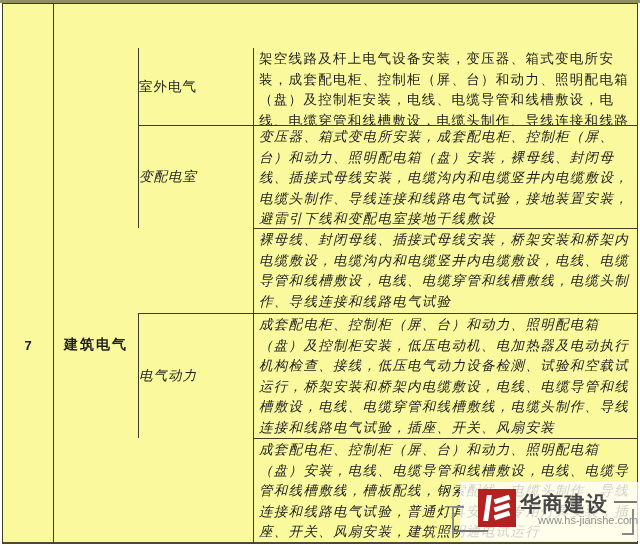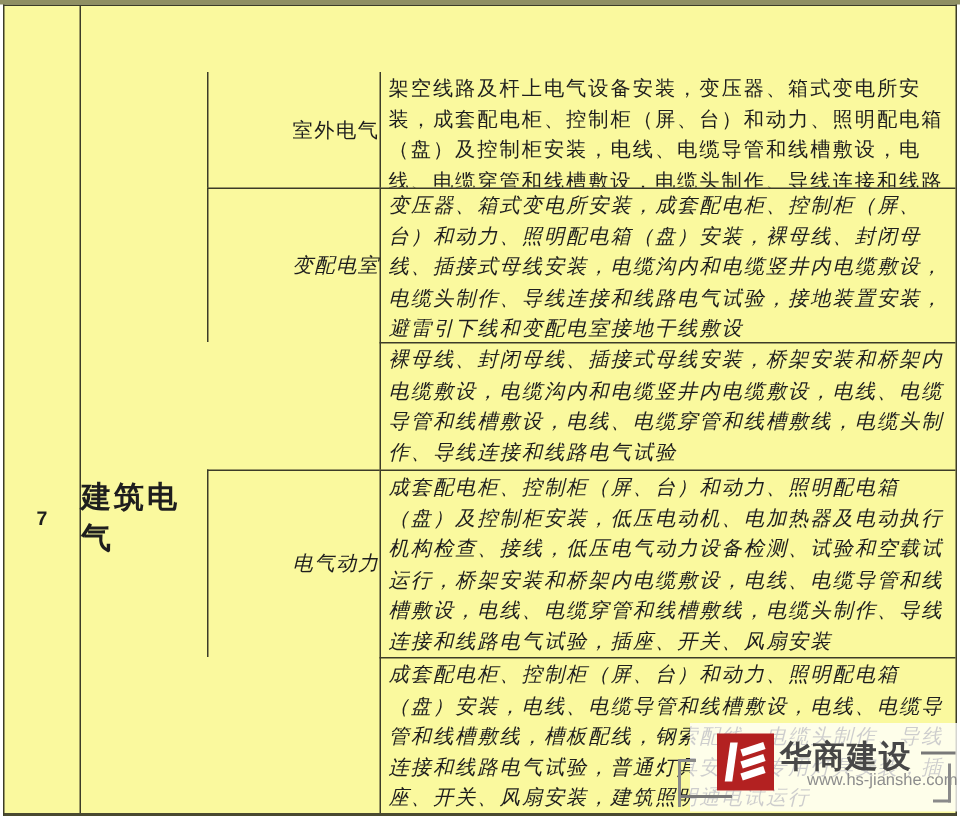--- a/index.html
+++ b/index.html
@@ -19,23 +19,23 @@
          grid-template-rows:121px 103px 85px 125px 1fr;
          background:#faf99e; }
   .cell { color:#1e1e1e; }
   .bL { border-left:1px solid #3c3c28; }
   .bT { border-top:1px solid #3c3c28;font-style:italic; }
 
   .num-cell  { grid-column:1; grid-row:1/6; display:flex; align-items:center; justify-content:center; }
   .cat-cell  { grid-column:2; grid-row:1/6; display:flex; align-items:center; justify-content:center; }
   .num-cell span, .cat-cell span { transform:translateY(72px); }
   .num-cell span { font-size:13px; font-weight:bold; }
-  .cat-cell span { font-size:20px; font-weight:bold; letter-spacing:2px; }
+  .cat-cell span { font-size:14px; font-weight:bold; letter-spacing:2px; }
 
-  .sub-cell  { grid-column:3; display:flex; align-items:center; justify-content:flex-end;
+  .sub-cell  { grid-column:3; display:flex; align-items:center; justify-content:flex-start;
                font-size:13.5px; letter-spacing:1px; }
   .desc-cell { grid-column:4; padding:1px 5px 0 5px; font-size:13.5px;
                line-height:20.6px; letter-spacing:1.3px; text-align:left;
                overflow:hidden; }
   .row1 { grid-row:1;margin-top:44px; } .row2 { grid-row:2; } .row3 { grid-row:3; }
   .row4 { grid-row:4; } .row5 { grid-row:5; }
 
   
   .wm { position:absolute; left:452px; top:482px; width:188px; height:62px; }
   .wm-bg { position:absolute; left:8px; right:0; top:0; bottom:3px;

